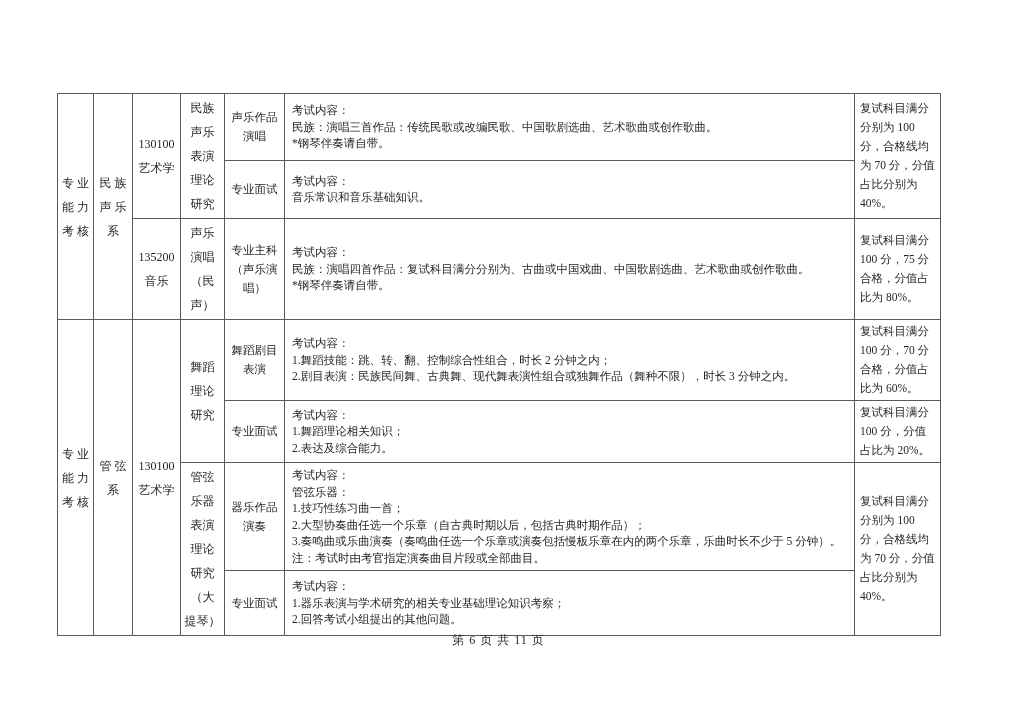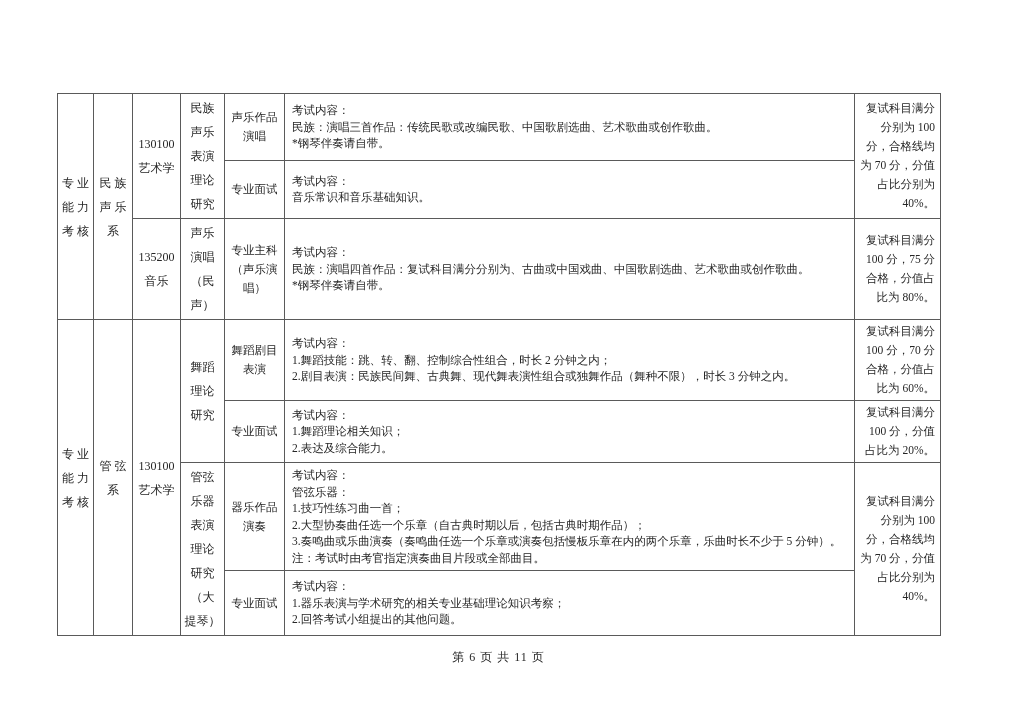--- a/index.html
+++ b/index.html
@@ -19,25 +19,25 @@
     text-align:center;vertical-align:middle;white-space:pre-line;
     font-size:11.5px;line-height:19px;padding:2px 1px;margin-left:8px;
   }
   .content{
     vertical-align:middle;font-size:11.5px;line-height:16.5px;
     padding:4px 8px 4px 7px;
   }
   .content .cline{white-space:normal;}
   .content .tt,.content b{font-weight:normal;}
   .score{
-    text-align:right;vertical-align:middle;font-size:11.5px;
+    text-align:left;vertical-align:middle;font-size:11.5px;
     line-height:19px;padding:2px 5px;
   }
   .footer{
-    position:absolute;left:57px;top:649px;width:883px;text-align:center;
+    position:absolute;left:57px;top:632px;width:883px;text-align:center;
     font-size:12px;letter-spacing:1px;color:#262626;
   }
 </style>
 </head>
 <body>
 
 <div class="sheet">
   <table class="t">
     <colgroup>
       <col style="width:36px">

